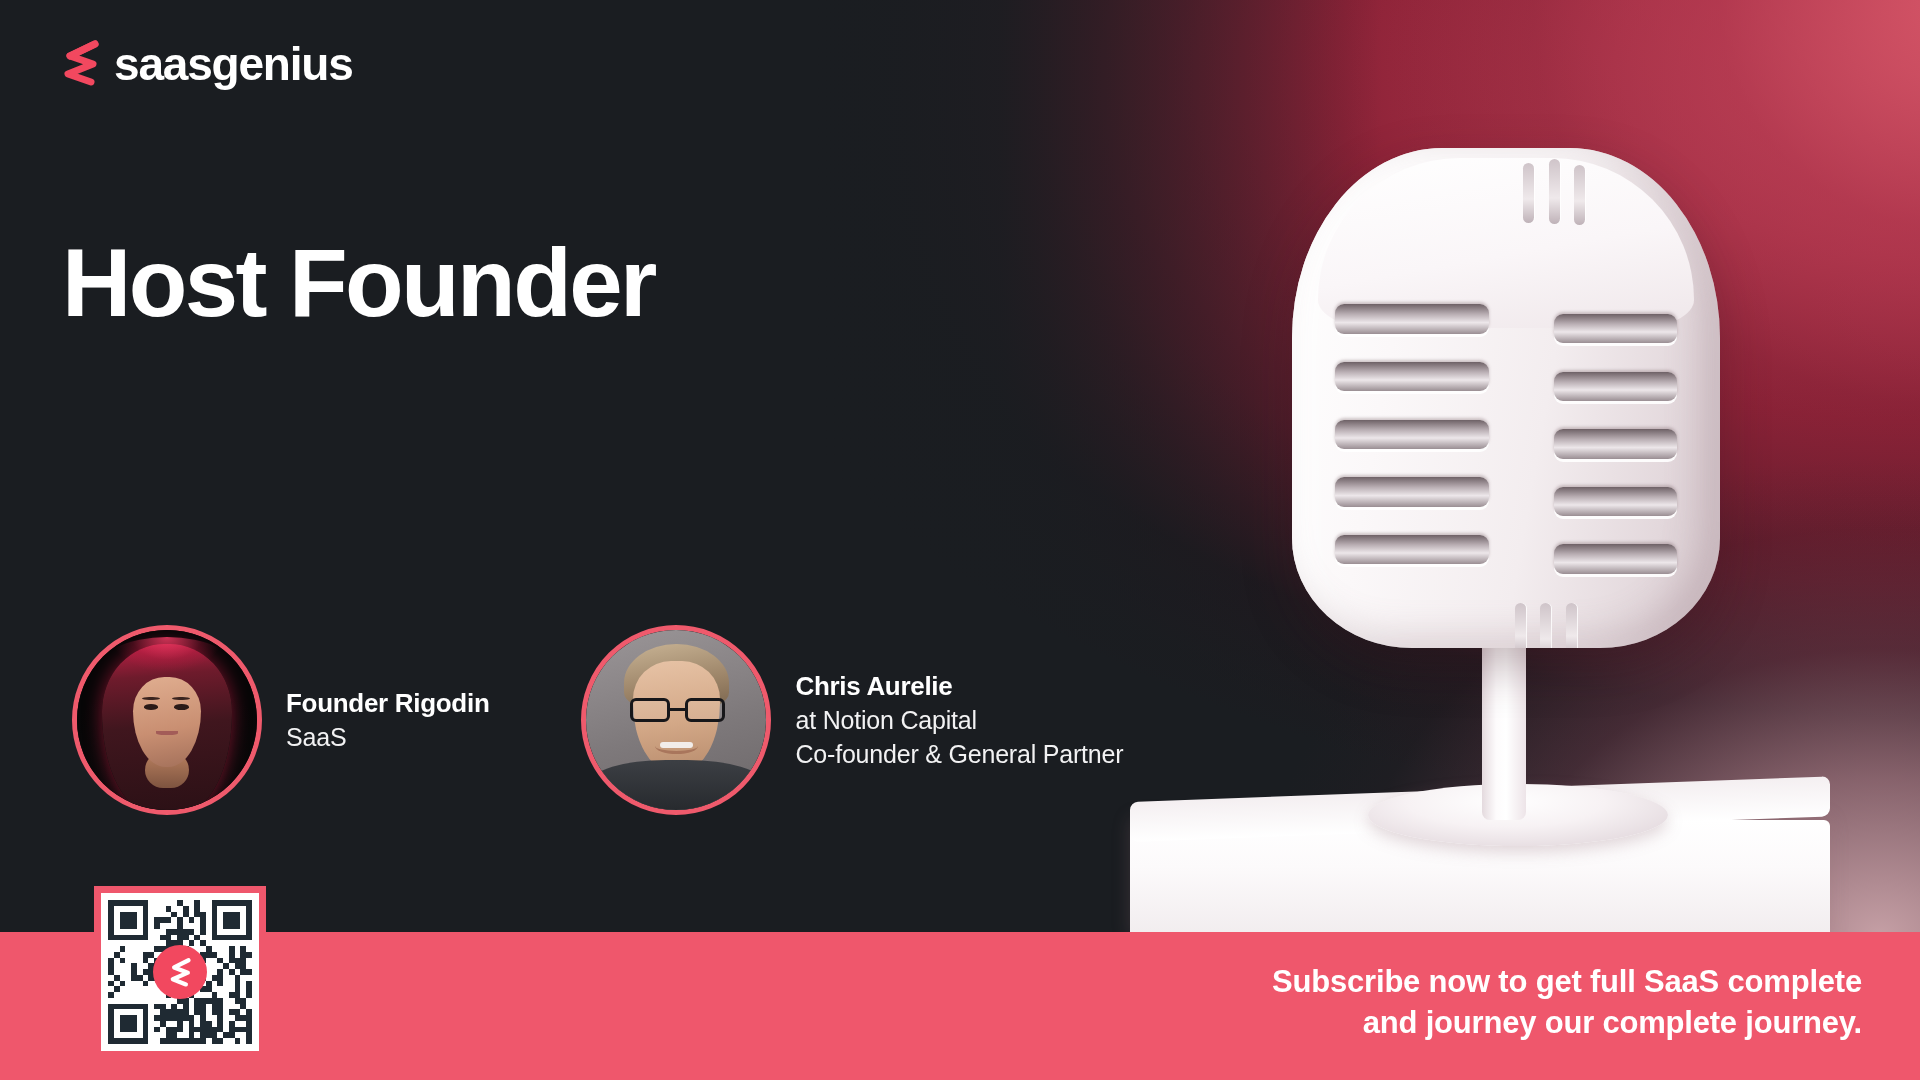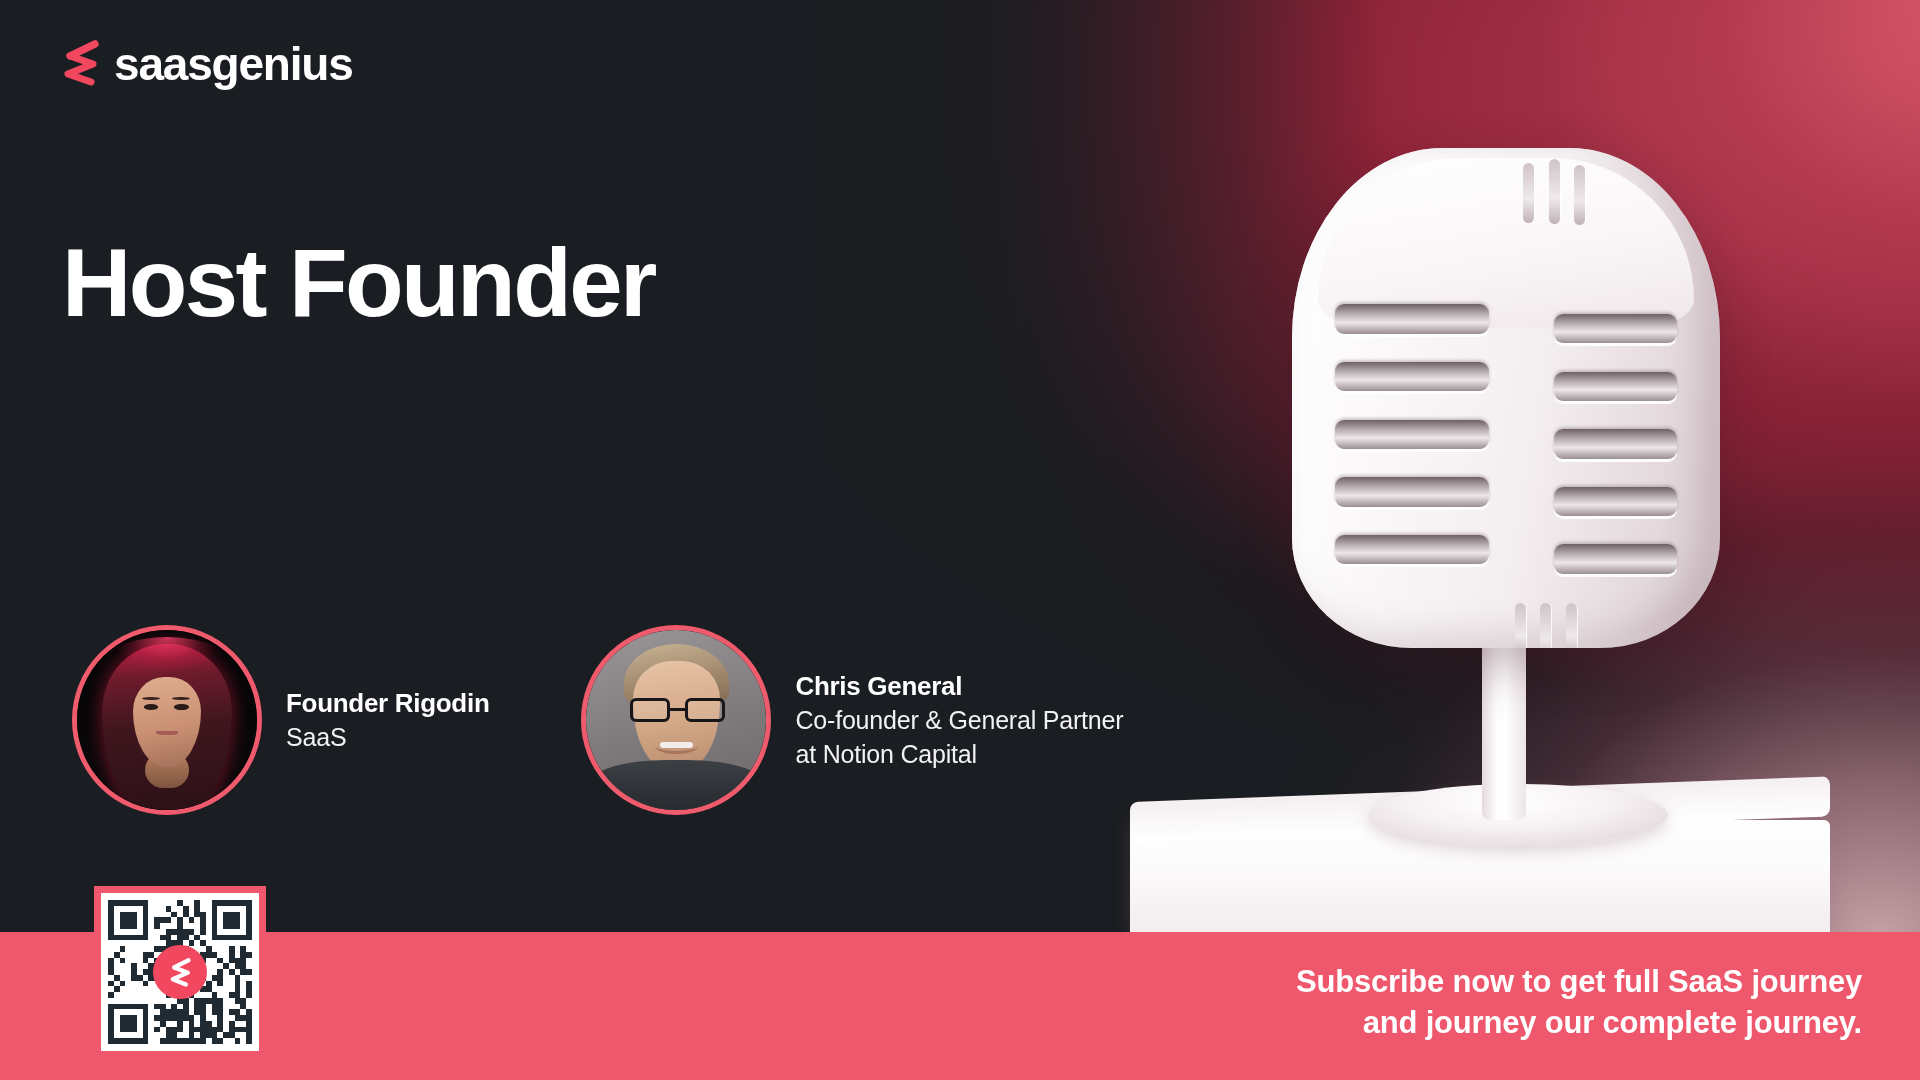--- a/index.html
+++ b/index.html
@@ -310,31 +310,31 @@
           <div class="smile"></div>
           <div class="mouth"></div>
           <div class="glasses">
             <div class="lens l"></div>
             <div class="bridge"></div>
             <div class="lens r"></div>
           </div>
         </div>
       </div>
       <div class="sp-text">
-        <div class="sp-name">Chris General</div>
+        <div class="sp-name">Chris Aurelie</div>
+        <div class="sp-role">at Notion Capital</div>
         <div class="sp-role">Co-founder &amp; General Partner</div>
-        <div class="sp-role">at Notion Capital</div>
       </div>
     </div>
 
   </div>
 
   <div class="banner">
     <div class="banner-text">
-      <div>Subscribe now to get full SaaS journey</div>
+      <div>Subscribe now to get full SaaS complete</div>
       <div>and journey our complete journey.</div>
     </div>
   </div>
 
   <div class="qr">
     <div class="qr-inner">
       <div class="qr-canvas" id="qrCanvas">
           <div class="qr-cell" style="left: 0%; top: 0%; width: 4%; height: 4%;"></div>
           <div class="qr-cell" style="left: 4%; top: 0%; width: 4%; height: 4%;"></div>
           <div class="qr-cell" style="left: 8%; top: 0%; width: 4%; height: 4%;"></div>

